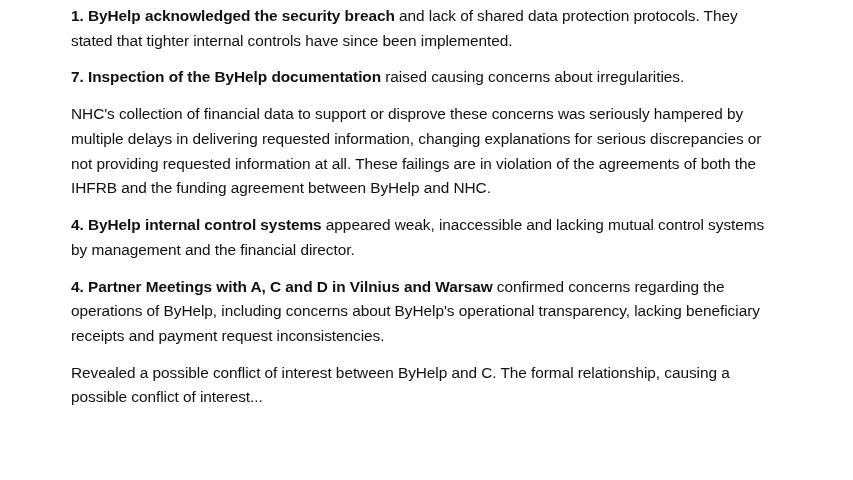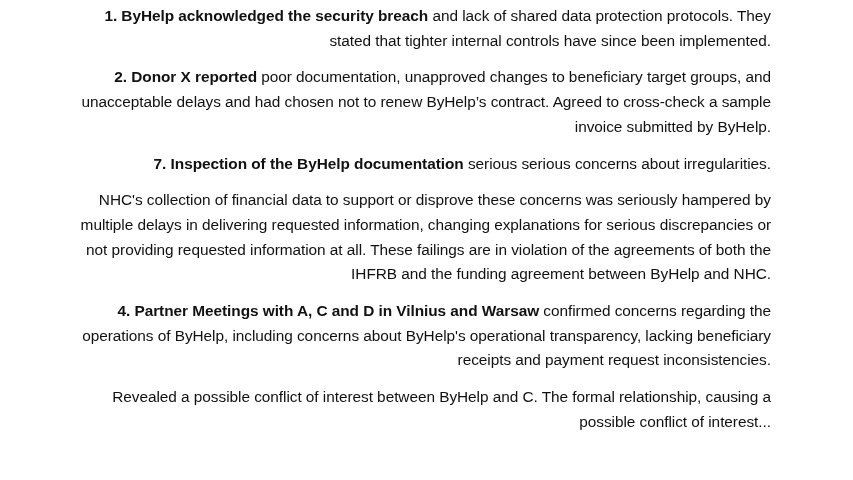--- a/index.html
+++ b/index.html
@@ -4,21 +4,21 @@
 <style>
   html, body { margin:0; padding:0; }
   body {
     width:853px; height:480px; overflow:hidden;
     background:#ffffff;
     font-family:"Liberation Sans", "DejaVu Sans", sans-serif;
     color:#111111;
   }
   .page {
     position:relative;
-    width:853px; height:480px; overflow:hidden;text-align:right;
+    width:853px; height:480px; overflow:hidden;
   }
   .content {
     position:absolute;
     left:71px; top:4px;
     width:700px;
   }
   .para {
     font-size:15.4px;
     line-height:24.6px;
     margin:0 0 12.3px 0;
@@ -29,32 +29,32 @@
 </head>
 <body>
 
 <div class="page">
   <div class="content">
 
     <p class="para">
       <b>1. ByHelp acknowledged the security breach</b><span> and lack of shared data protection protocols. They stated that tighter internal controls have since been implemented.</span>
     </p>
 
-    <p class="para">
-      <b>2. Donor X reported</b><span> poor documentation, unapproved changes to beneficiary target groups, and unacceptable delays and had chosen not to renew ByHelp’s contract. Agreed to cross-check a sample invoice submitted by ByHelp.</span>
-    </p>
 
     <p class="para">
-      <b>7. Inspection of the ByHelp documentation</b><span> serious serious concerns about irregularities.</span>
+      <b>7. Inspection of the ByHelp documentation</b><span> raised causing concerns about irregularities.</span>
     </p>
 
     <p class="para">
       <span>NHC's collection of financial data to support or disprove these concerns was seriously hampered by multiple delays in delivering requested information, changing explanations for serious discrepancies or not providing requested information at all. These failings are in violation of the agreements of both the IHFRB and the funding agreement between ByHelp and NHC.</span>
     </p>
 
+    <p class="para">
+      <b>4. ByHelp internal control systems</b><span> appeared weak, inaccessible and lacking mutual control systems by management and the financial director.</span>
+    </p>
 
     <p class="para">
       <b>4. Partner Meetings with A, C and D in Vilnius and Warsaw</b><span> confirmed concerns regarding the operations of ByHelp, including concerns about ByHelp's operational transparency, lacking beneficiary receipts and payment request inconsistencies.</span>
     </p>
 
     <p class="para">
       <span>Revealed a possible conflict of interest between ByHelp and C. The formal relationship, causing a possible conflict of interest...</span>
     </p>
 
   </div>

